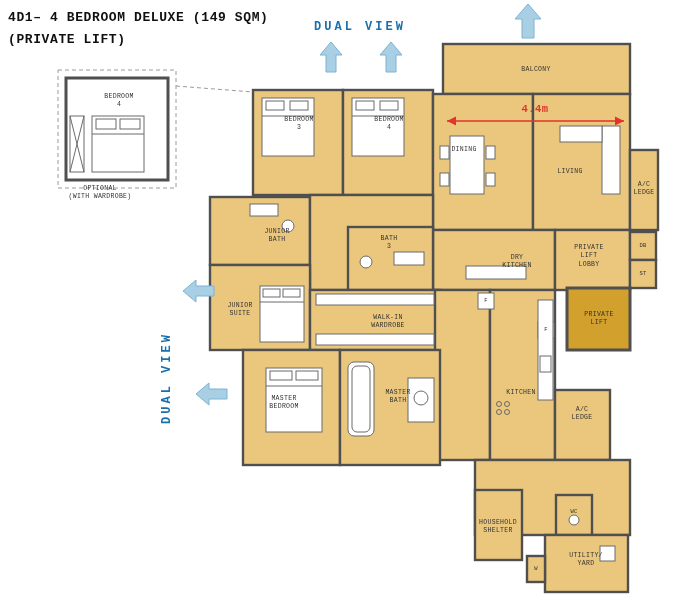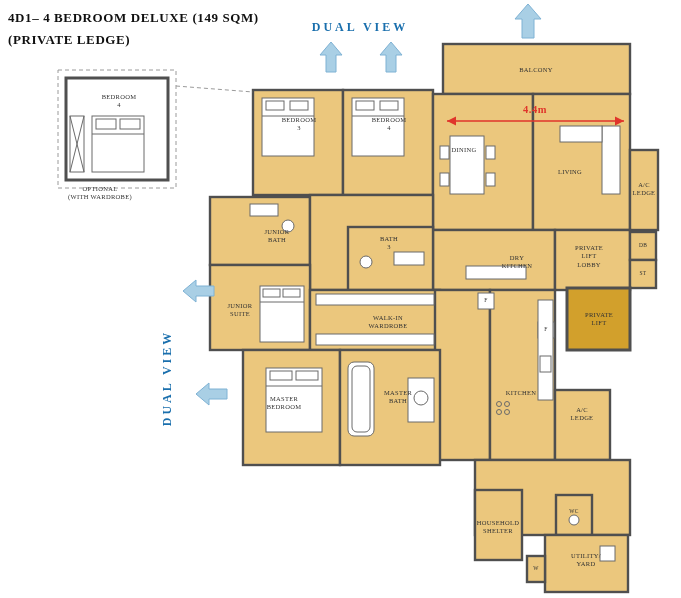--- a/index.html
+++ b/index.html
@@ -2,21 +2,21 @@
 <html style="--floor: #EBC77D; --wall: #4F4F4F; --lift: #D2A02C; --arrow: #A9CFE5; --arrow-stroke: #7FB2D4; --blue: #1A6FAD; --red: #E0352B; --label: #333333; --bg: #FFFFFF;"><head>
 <meta charset="utf-8">
 <style>
   :root{
     --floor:#EBC77D; --wall:#4F4F4F; --lift:#D2A02C;
     --arrow:#A9CFE5; --arrow-stroke:#7FB2D4;
     --blue:#1A6FAD; --red:#E0352B; --label:#333333; --bg:#FFFFFF;
   }
   html,body{margin:0;padding:0;background:#fff}
   .canvas{position:relative;width:681px;height:598px;background:var(--bg);
-          font-family:Liberation Serif, serif;overflow:hidden}
+          font-family:Liberation Mono, monospace;overflow:hidden}
   svg{position:absolute;left:0;top:0}
   .floor{fill:var(--floor);stroke:var(--wall);stroke-width:2.4}
   .lift{fill:var(--lift);stroke:var(--wall);stroke-width:3}
   .furn{fill:#ffffff;stroke:#6a6a6a;stroke-width:1}
   .furnline{stroke:#6a6a6a;stroke-width:1;fill:none}
   .arrow{fill:var(--arrow);stroke:var(--arrow-stroke);stroke-width:1}
   .redline{stroke:var(--red);stroke-width:1.5}
   .redfill{fill:var(--red)}
   .dash{fill:none;stroke:#9a9a9a;stroke-width:1;stroke-dasharray:4 3}
   .inset-wall{fill:#ffffff;stroke:var(--wall);stroke-width:3}
@@ -178,21 +178,21 @@
     </g>
 
     <g>
       <line class="redline" x1="447" y1="121" x2="624" y2="121"></line>
       <polygon class="redfill" points="447,121 456,116.5 456,125.5"></polygon>
       <polygon class="redfill" points="624,121 615,116.5 615,125.5"></polygon>
     </g>
   </svg>
 
   <div class="title">4D1– 4 BEDROOM DELUXE (149 SQM)</div>
-  <div class="subtitle">(PRIVATE LEDGE)</div>
+  <div class="subtitle">(PRIVATE LIFT)</div>
 
   <div class="blue-label" style="left:360px;top:27px">DUAL VIEW</div>
   <div class="blue-label vertical" style="left:167px;top:378px">DUAL VIEW</div>
   <div class="dim-label" style="left:535px;top:109px">4.4m</div>
 
   <div class="lbl" style="left:536px;top:70px">BALCONY</div>
   <div class="lbl" style="left:299px;top:124px">BEDROOM
 3</div>
   <div class="lbl" style="left:389px;top:124px">BEDROOM
 4</div>

